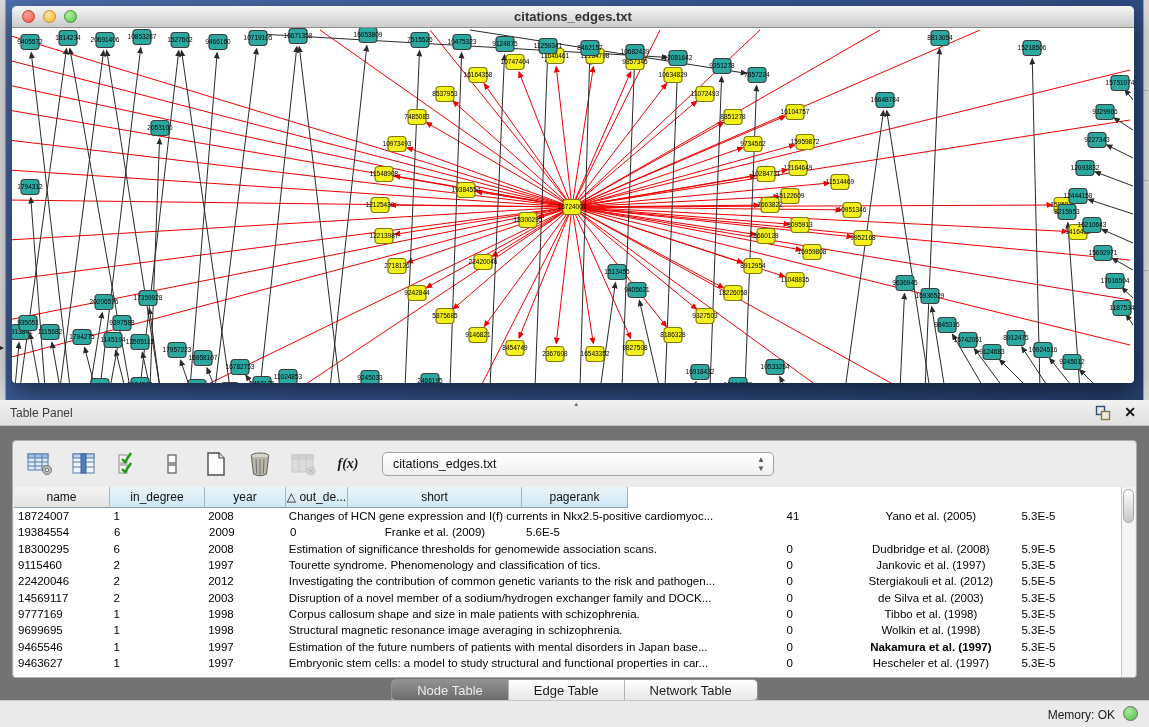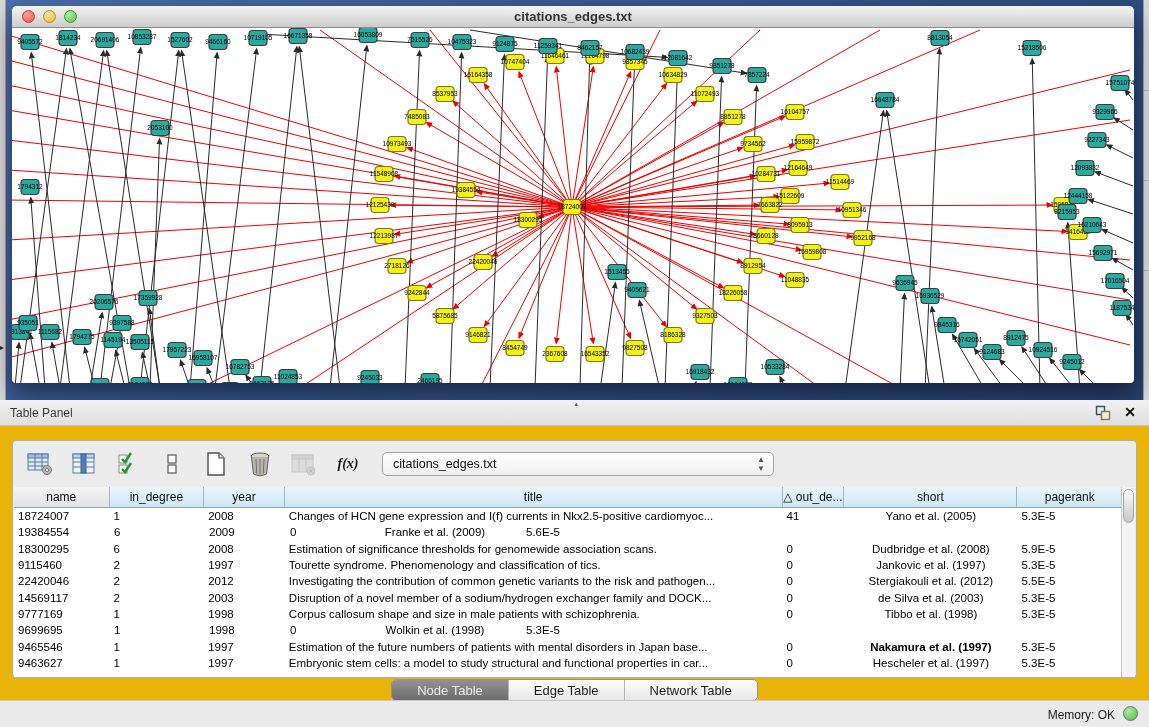--- a/index.html
+++ b/index.html
@@ -23,21 +23,21 @@
   .traffic { position:absolute; left:10px; top:4px; display:flex; gap:8px; }
   .light { width:13px; height:13px; border-radius:50%; }
   .light.red    { background:radial-gradient(circle at 35% 30%, #ffa49c, #ec5147); border:1px solid #c43f35; }
   .light.yellow { background:radial-gradient(circle at 35% 30%, #ffe3a0, #f6b42e); border:1px solid #c08c28; }
   .light.green  { background:radial-gradient(circle at 35% 30%, #b4f0a2, #57c14a); border:1px solid #3f9334; }
   .win-title { font-size:13px; font-weight:bold; color:#333; }
   .canvas-wrap { position:absolute; left:0; top:22px; width:1122px; height:355px;
                  background:#ffffff; overflow:hidden; border-radius:0 0 4px 4px; }
 
   
-  .table-panel { position:absolute; left:0; top:400px; width:1149px; height:327px; background:#eab308; }
+  .table-panel { position:absolute; left:0; top:400px; width:1149px; height:327px; background:#737373; }
   .panel-header { position:absolute; left:0; top:0; width:100%; height:26px;
                   background:linear-gradient(#f1f1f1,#e0e0e0); border-bottom:1px solid #c4c4c4; }
   .panel-title { position:absolute; left:10px; top:6px; font-size:12px; color:#3b3b3b; }
   .splitter-grip { position:absolute; left:50%; top:0px; font-size:7px; color:#666; }
   .float-icon { position:absolute; right:38px; top:5px; width:16px; height:16px; }
   .close-icon { position:absolute; right:13px; top:4px; font-size:14px; font-weight:bold; color:#111; cursor:default; }
 
   .panel-frame { position:absolute; left:12px; top:40px; width:1125px; height:238px;
                  background:#ececec; border:1px solid #adadad; border-radius:4px; }
   .toolbar { position:absolute; left:0; top:0; width:100%; height:45px;
@@ -798,21 +798,20 @@
               <span>▼</span>
           </span>
         </div>
       </div>
 
       <div class="table-area">
         <div class="thead" id="thead">
             <div class="th first" style="width: 96px;">name</div>
             <div class="th" style="width: 95px;">in_degree</div>
             <div class="th" style="width: 81px;">year</div>
-            <div class="th" style="width: 500px;">title</div>
             <div class="th" style="width: 62px;">△ out_de...</div>
             <div class="th" style="width: 174px;">short</div>
             <div class="th" style="width: 106px;">pagerank</div>
           </div>
         <div id="tbody">
             <div class="tr">
               <div class="td" style="width: 96px;">18724007</div>
               <div class="td" style="width: 95px;">1</div>
               <div class="td" style="width: 81px;">2008</div>
               <div class="td" style="width: 500px;">Changes of HCN gene expression and I(f) currents in Nkx2.5-positive cardiomyoc...</div>
@@ -870,20 +869,21 @@
               <div class="td" style="width: 81px;">1998</div>
               <div class="td" style="width: 500px;">Corpus callosum shape and size in male patients with schizophrenia.</div>
               <div class="td" style="width: 62px;">0</div>
               <div class="td" style="width: 174px; text-align: center;">Tibbo et al. (1998)</div>
               <div class="td" style="width: 106px;">5.3E-5</div>
             </div>
             <div class="tr">
               <div class="td" style="width: 96px;">9699695</div>
               <div class="td" style="width: 95px;">1</div>
               <div class="td" style="width: 81px;">1998</div>
+              <div class="td" style="width: 500px;">Structural magnetic resonance image averaging in schizophrenia.</div>
               <div class="td" style="width: 62px;">0</div>
               <div class="td" style="width: 174px; text-align: center;">Wolkin et al. (1998)</div>
               <div class="td" style="width: 106px;">5.3E-5</div>
             </div>
             <div class="tr">
               <div class="td" style="width: 96px;">9465546</div>
               <div class="td" style="width: 95px;">1</div>
               <div class="td" style="width: 81px;">1997</div>
               <div class="td" style="width: 500px;">Estimation of the future numbers of patients with mental disorders in Japan base...</div>
               <div class="td" style="width: 62px;">0</div>

